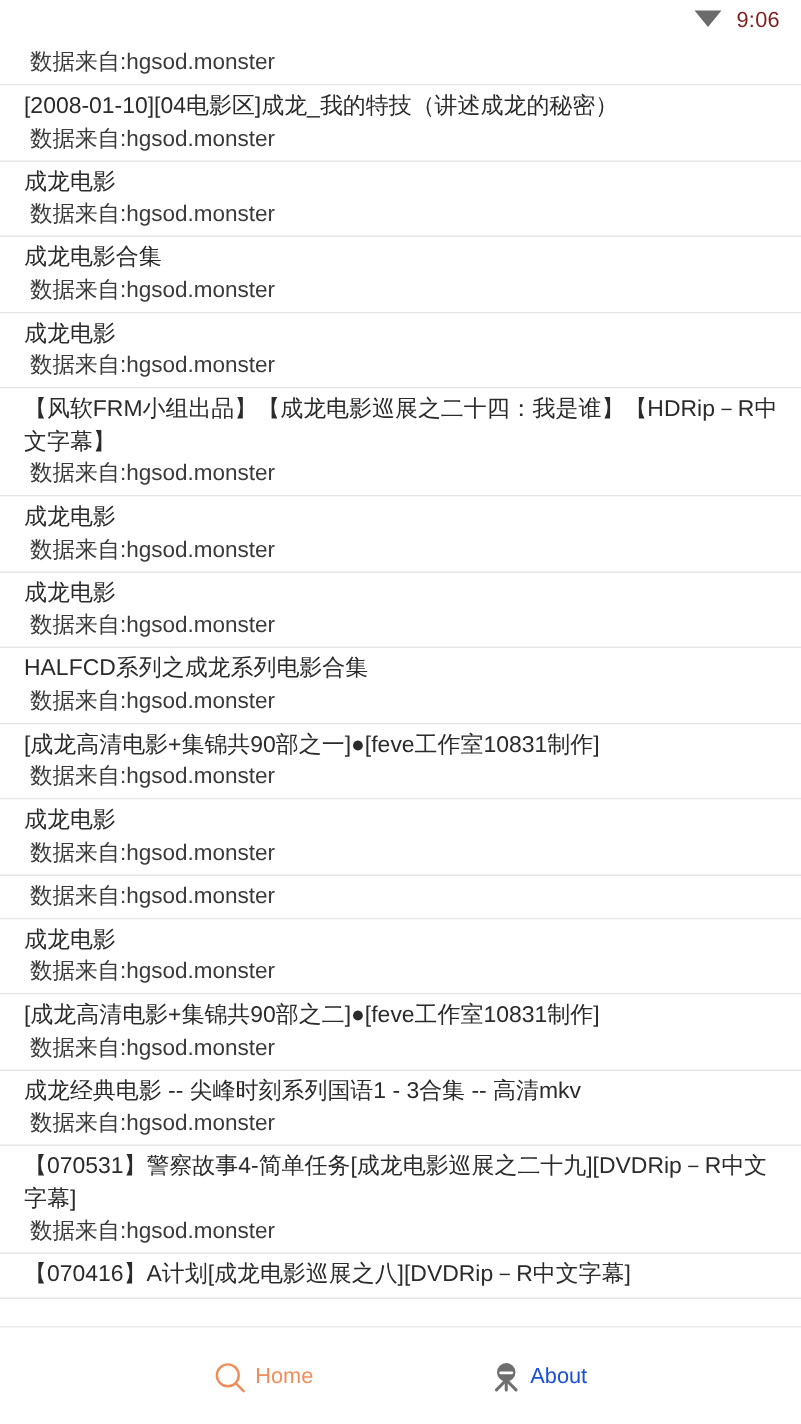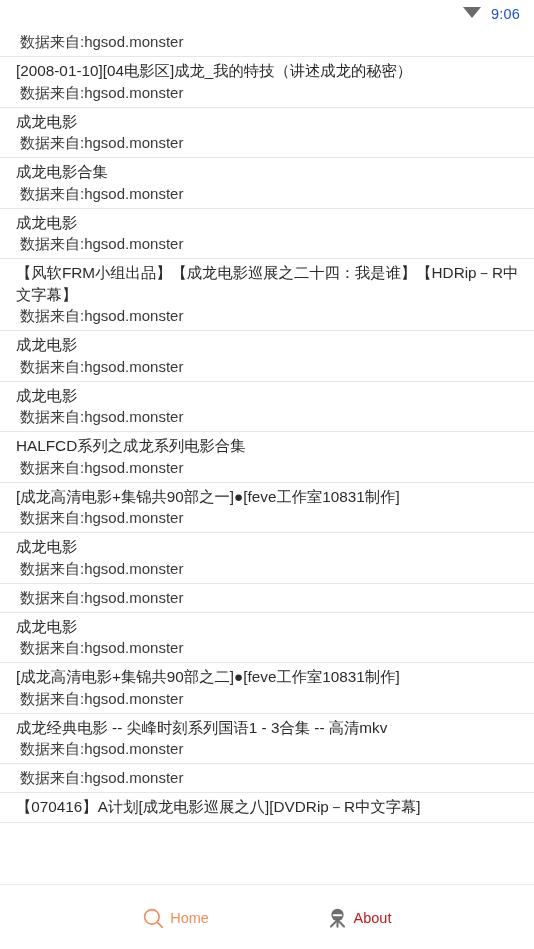--- a/index.html
+++ b/index.html
@@ -13,21 +13,21 @@
 
   
   .statusbar {
     height:28px; flex:0 0 28px;
     display:flex; align-items:center; justify-content:flex-end;
     padding-right:14px; background:#ffffff;
   }
   .status-right { display:flex; align-items:center; gap:9px; }
   .wifi-icon { display:block; }
   .status-time {
-    font-size:14.5px; color:#1d4ed8; letter-spacing:0.2px;
+    font-size:14.5px; color:#7f1d1d; letter-spacing:0.2px;
     font-family:"Liberation Sans","DejaVu Sans",sans-serif;
   }
 
   
   .list-scroll {
     flex:1 1 auto; overflow:hidden; background:#ffffff;
     position:relative;
   }
   .list-row {
     padding:3px 8px 4px 8px;
@@ -55,21 +55,21 @@
   }
   .nav-spacer { flex:0 0 84px; }
   .nav-item {
     flex:1 1 0; display:flex; flex-direction:row;
     align-items:center; justify-content:center; gap:5px;
     padding-top:2px; cursor:pointer;
   }
   .nav-icon { height:24px; display:flex; align-items:center; justify-content:center; }
   .nav-label { font-size:14.5px; line-height:17px; }
   .nav-item.active .nav-label { color:#ef8e5a; }
-  .nav-item.inactive .nav-label { color:#b91c1c; }
+  .nav-item.inactive .nav-label { color:#1d4ed8; }
 </style>
 </head>
 <body>
 
 <div id="app">
 
   <div class="statusbar">
     <div class="status-right">
       <span class="wifi-icon">
         <svg width="20" height="14" viewBox="0 0 20 14">
@@ -133,20 +133,21 @@
       </div>
       <div class="list-row">
         <div class="row-title">[成龙高清电影+集锦共90部之二]●[feve工作室10831制作]</div>
         <div class="row-sub">数据来自:hgsod.monster</div>
       </div>
       <div class="list-row">
         <div class="row-title">成龙经典电影 -- 尖峰时刻系列国语1 - 3合集 -- 高清mkv</div>
         <div class="row-sub">数据来自:hgsod.monster</div>
       </div>
       <div class="list-row">
+        <div class="row-title">【070531】警察故事4-简单任务[成龙电影巡展之二十九][DVDRip－R中文字幕]</div>
         <div class="row-sub">数据来自:hgsod.monster</div>
       </div>
       <div class="list-row">
         <div class="row-title">【070416】A计划[成龙电影巡展之八][DVDRip－R中文字幕]</div>
       </div>
     </div>
 
   <div class="bottom-nav">
     <div class="nav-spacer"></div>
 

